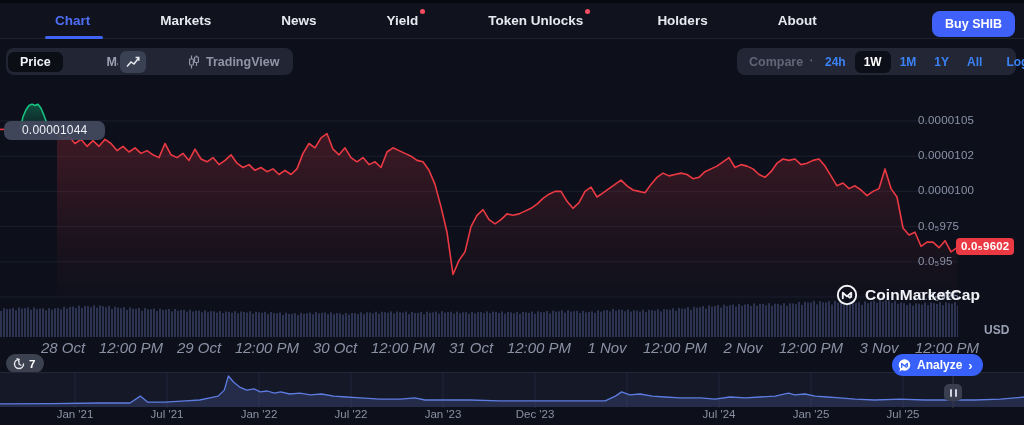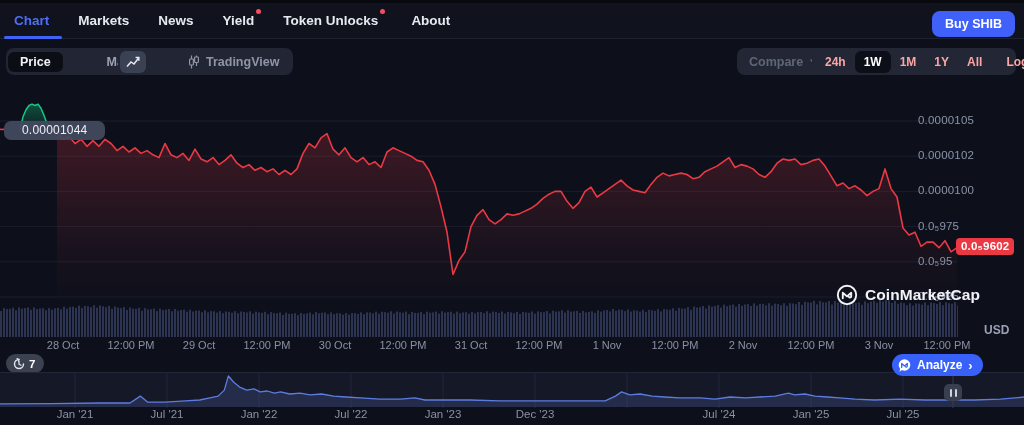--- a/index.html
+++ b/index.html
@@ -10,21 +10,21 @@
     background:#0d101b; color:#eceef4;
   }
   
   .topnav {
     position:absolute; top:0; left:0; right:0; height:39px;
     background:#10131d; border-top:3px solid #07090f; border-bottom:1px solid #1e2230;
     display:flex; align-items:center; padding-left:14px;
   }
   .tab {
     position:relative; font-size:13.5px; font-weight:700; color:#e7e9f0;
-    margin-right:29px; cursor:pointer; height:36px; display:flex; align-items:center;
+    margin-right:29px; cursor:pointer; height:36px; display:flex; align-items:center;margin-left:41px;
   }
   .tab.active { color:#4e6ef5; }
   .tab.active .underline {
     position:absolute; left:-10px; right:-13px; bottom:0; height:3px;
     background:#3f63f5; border-radius:2px;
   }
   .tab .dot {
     position:absolute; top:6px; right:-7px; width:5px; height:5px;
     border-radius:50%; background:#f64e60;
   }
@@ -48,21 +48,21 @@
     font-size:12.5px; font-weight:700; color:#8f95a6; cursor:pointer; }
   .compare-btn {
     position:absolute; left:737px; top:0; height:27px; padding:0 12px;
     background:#232735; border-radius:8px; display:flex; align-items:center; gap:7px;
     color:#5f6678; font-size:12.5px; font-weight:700; cursor:pointer;
   }
   .tf-group {
     position:absolute; left:812px; right:8px; top:0; height:27px;
     background:#232735; border-radius:8px; display:flex; align-items:center; padding:0 4px;
   }
-  .tf-item { padding:4px 9px; font-size:12px; font-weight:700; color:#fca5a5;
+  .tf-item { padding:4px 9px; font-size:12px; font-weight:700; color:#3b82f6;
     border-radius:6px; cursor:pointer; }
   .tf-item.active { background:#0d0f18; color:#ffffff; }
   .tf-divider { width:1px; height:13px; background:#3a3f52; margin:0 3px; }
   
   .chart-wrap { position:absolute; top:80px; left:0; width:1024px; height:272px; }
   #main-svg { position:absolute; top:0; left:0; }
   .ytick { position:absolute; left:918px; font-size:11.5px; color:#8b93a8; letter-spacing:.2px; }
   .price-badge {
     position:absolute; left:956px; padding:2px 5px 3px; background:#ea3943; color:#fff;
     font-size:11.5px; font-weight:700; border-radius:4px; letter-spacing:.2px;
@@ -70,21 +70,21 @@
   .usd-label { position:absolute; left:984px; top:243px; font-size:12px; font-weight:700; color:#9aa1b4; }
   .price-tooltip {
     position:absolute; left:4px; top:41px; padding:2px 18px 3px;
     background:rgba(67,74,94,0.95); border-radius:7px;
     font-size:12px; color:#eef0f6; letter-spacing:.2px;
   }
   .watermark { position:absolute; left:836px; top:204px; display:flex; align-items:center; gap:7px; }
   .watermark span { font-size:15.5px; font-weight:700; color:#f2f3f7; letter-spacing:.1px; }
   .xaxis { position:absolute; left:0; top:259px; width:958px; height:14px; }
   .xlab { position:absolute; top:0; transform:translateX(-50%);
-    font-size:11px; color:#8b91a4; white-space:nowrap; }
+    font-size:15px; color:#8b91a4; white-space:nowrap;font-style:italic; }
   
   .hist-badge {
     position:absolute; left:6px; top:354px; height:19px; padding:0 9px 0 7px;
     background:#3c4150; border-radius:10px; display:flex; align-items:center; gap:4px;
     color:#fff; font-size:11.5px; font-weight:700; cursor:pointer;
   }
   .nav-band { position:absolute; left:0; top:372px; width:1024px; height:35px;
     background:#141827; border-top:1px solid #212639; }
   #nav-svg { position:absolute; top:0; left:0; }
   .nav-labels { position:absolute; left:0; top:408px; width:836px; height:14px; }
@@ -119,20 +119,23 @@
     <div class="tab">
       <span>News</span>
     </div>
     <div class="tab">
       <span>Yield</span>
       <span class="dot"></span>
     </div>
     <div class="tab" style="margin-right:33px;">
       <span>Token Unlocks</span>
       <span class="dot"></span>
+    </div>
+    <div class="tab">
+      <span>Holders</span>
     </div>
     <div class="tab">
       <span>About</span>
     </div>
     <button class="buy-btn">Buy SHIB</button>
   </div>
 
   <div class="controls">
     <div class="seg-group" style="left:6px;">
       <div class="seg active">Price</div>

